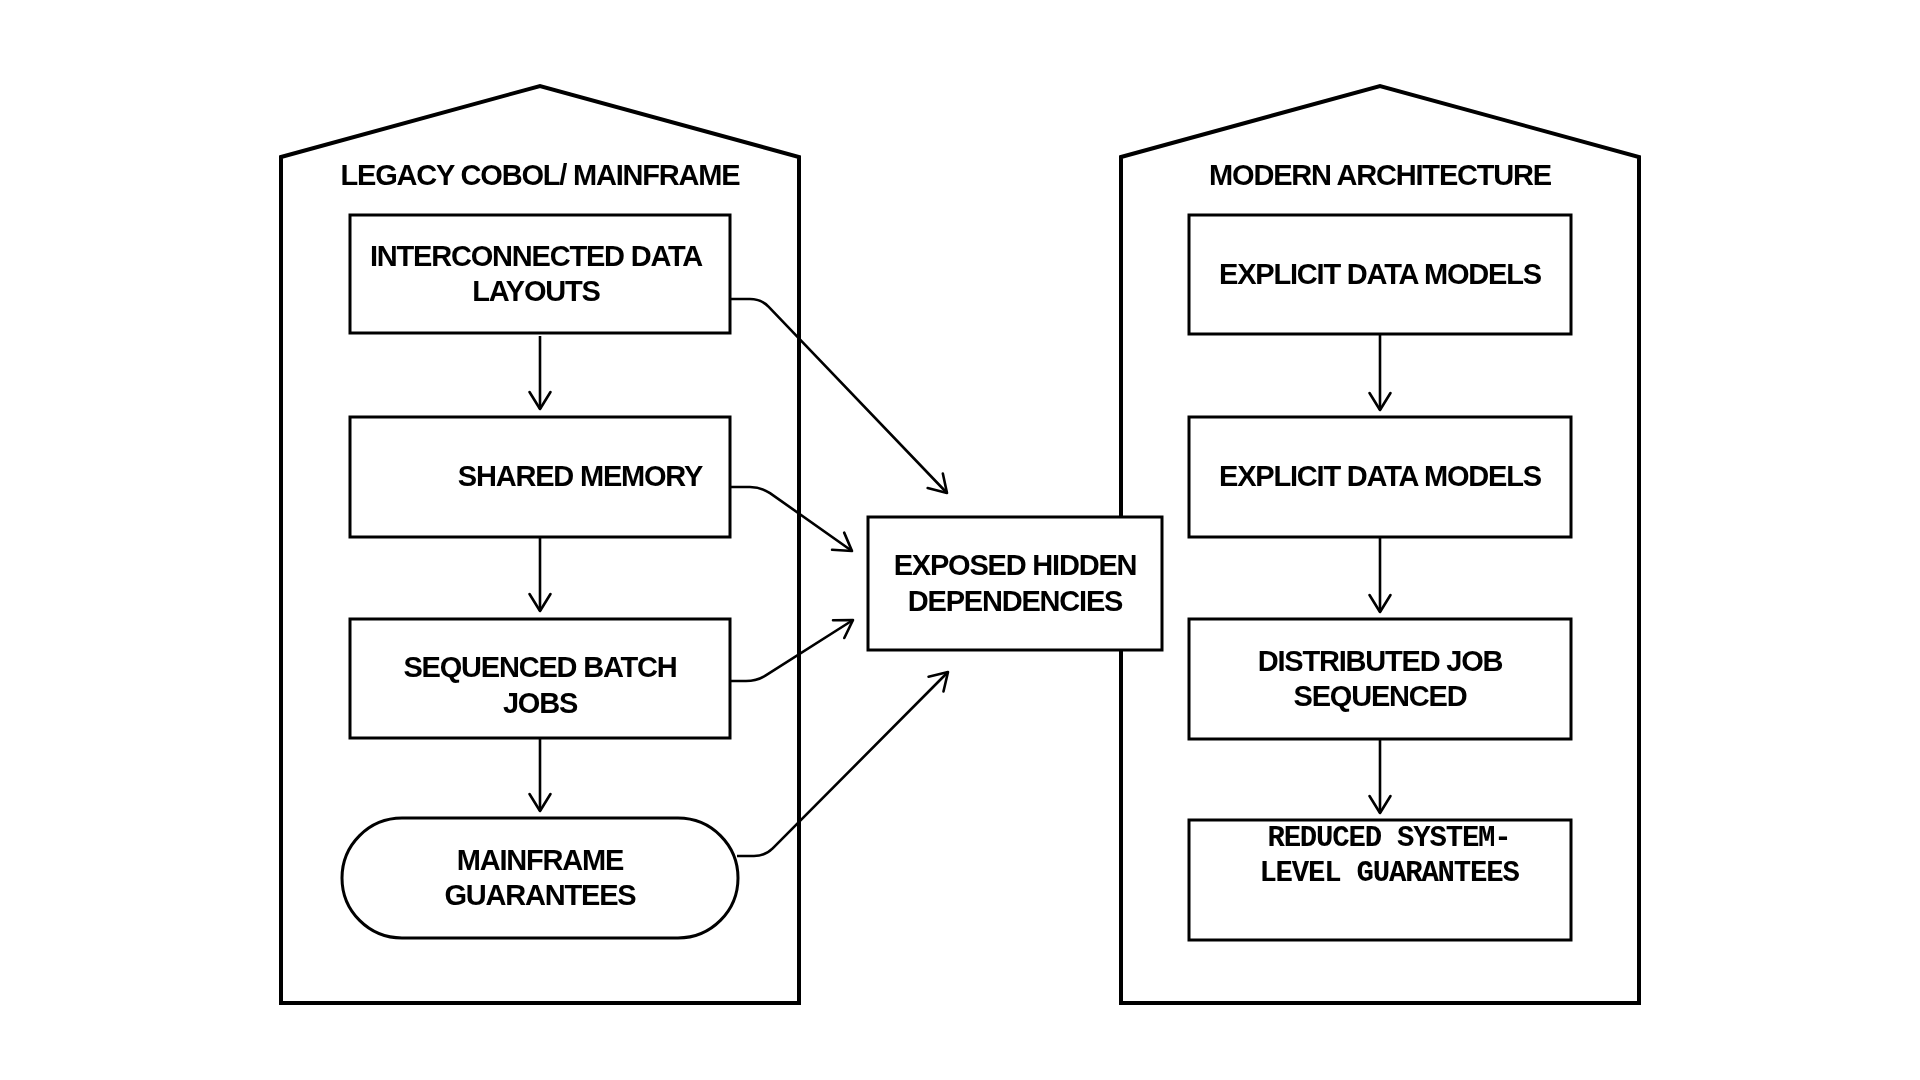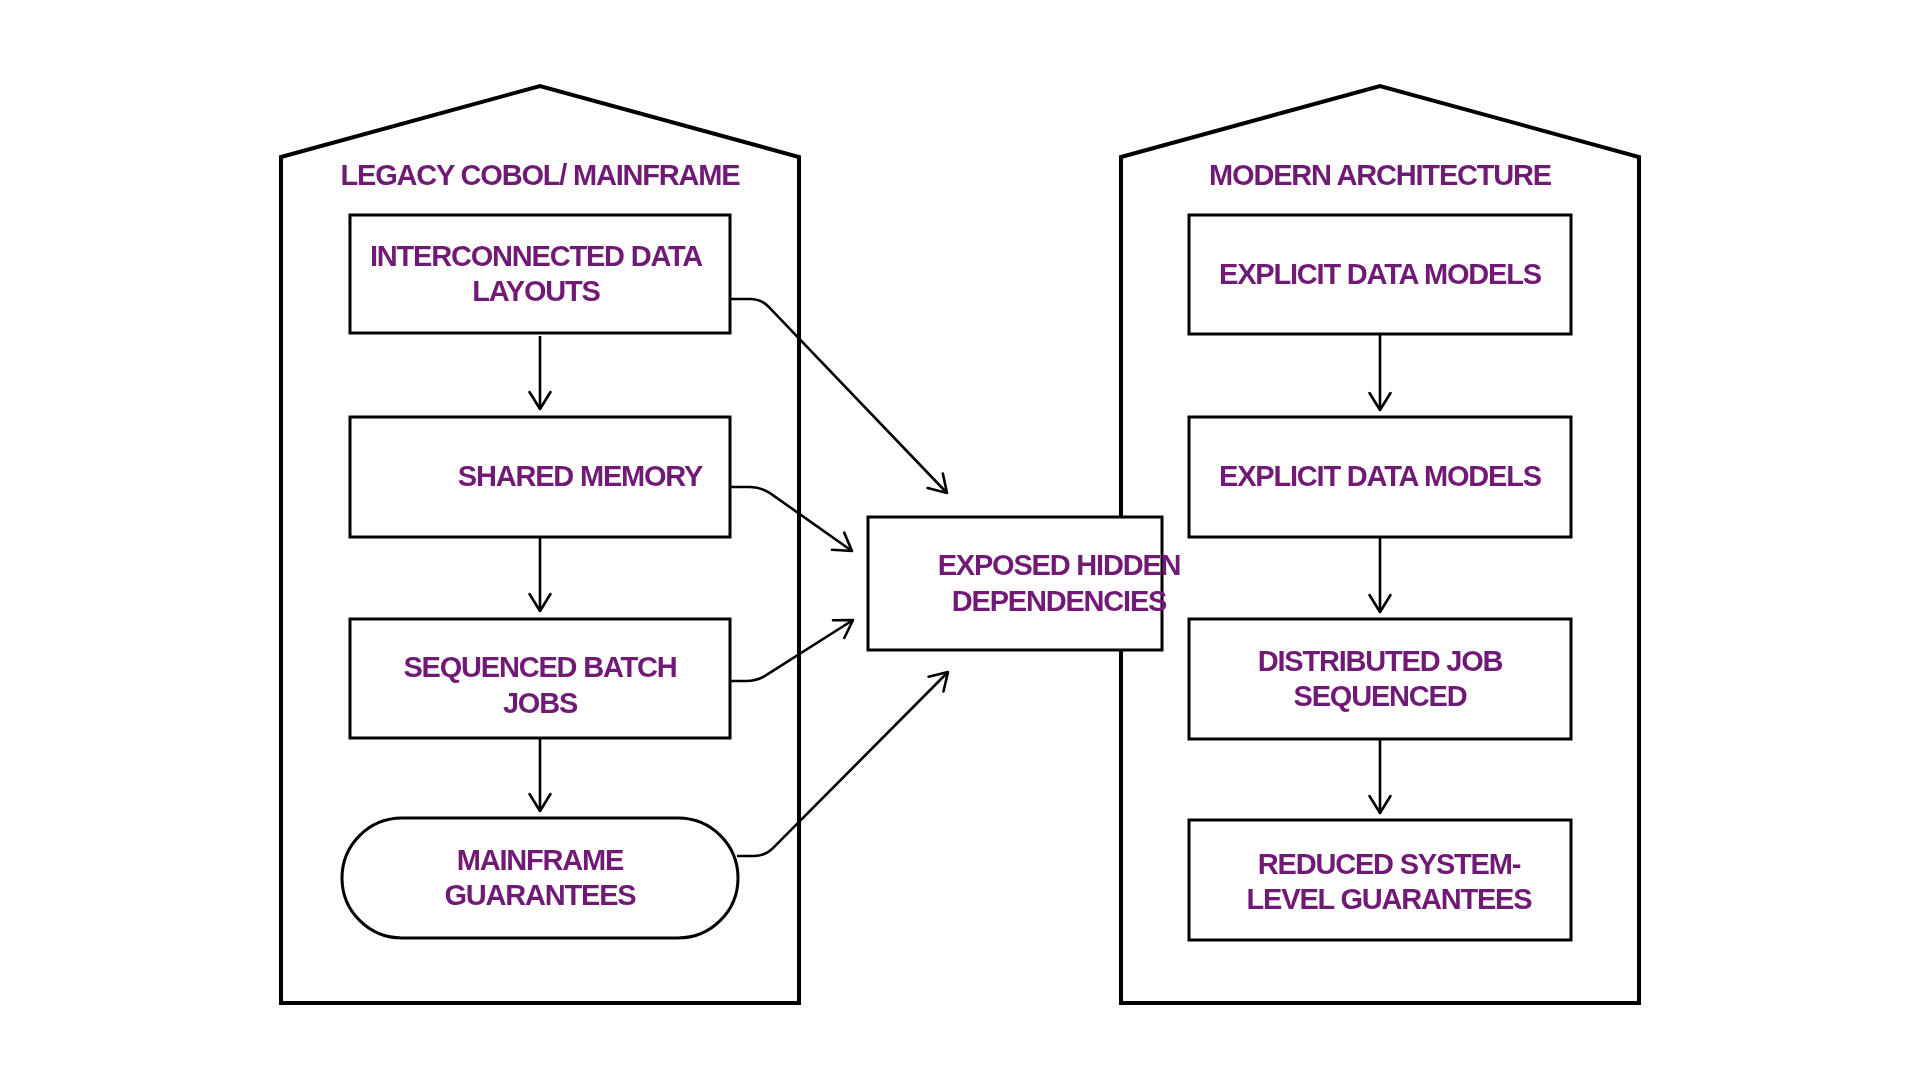--- a/index.html
+++ b/index.html
@@ -18,21 +18,21 @@
   .stage svg {
     position: absolute;
     inset: 0;
   }
   .label {
     position: absolute;
     display: flex;
     align-items: center;
     justify-content: center;
     text-align: center;
-    color: #701a75;
+    color: #000000;
     font-weight: 600;
     font-size: 29px;
     letter-spacing: -1.2px;
     line-height: 1.22;
     white-space: pre-line;
     pointer-events: none;
   }
   .house-title {
     font-size: 29px;
   }
@@ -86,19 +86,19 @@
   <div class="label" style="left:350px; top:417px; width:380px; height:120px;padding-left:40px;">SHARED MEMORY</div>
   <div class="label" style="left:350px; top:626px; width:380px; height:119px;">SEQUENCED BATCH
 JOBS</div>
   <div class="label" style="left:342px; top:818px; width:396px; height:120px;">MAINFRAME
 GUARANTEES</div>
 
   <div class="label" style="left:1189px; top:215px; width:382px; height:119px;">EXPLICIT DATA MODELS</div>
   <div class="label" style="left:1189px; top:417px; width:382px; height:120px;">EXPLICIT DATA MODELS</div>
   <div class="label" style="left:1189px; top:619px; width:382px; height:120px;">DISTRIBUTED JOB
 SEQUENCED</div>
-  <div class="label" style="left:1189px; top:822px; width:400px; height:120px;">REDUCED SYSTEM-
+  <div class="label" style="left:1189px; top:796px; width:400px; height:120px;font-family:Liberation Mono, monospace;">REDUCED SYSTEM-
 LEVEL GUARANTEES</div>
 
-  <div class="label" style="left:912px; top:517px; width:294px; height:133px;">EXPOSED HIDDEN
+  <div class="label" style="left:868px; top:517px; width:294px; height:133px;">EXPOSED HIDDEN
 DEPENDENCIES</div>
 
 </div>
 
 </body></html>

